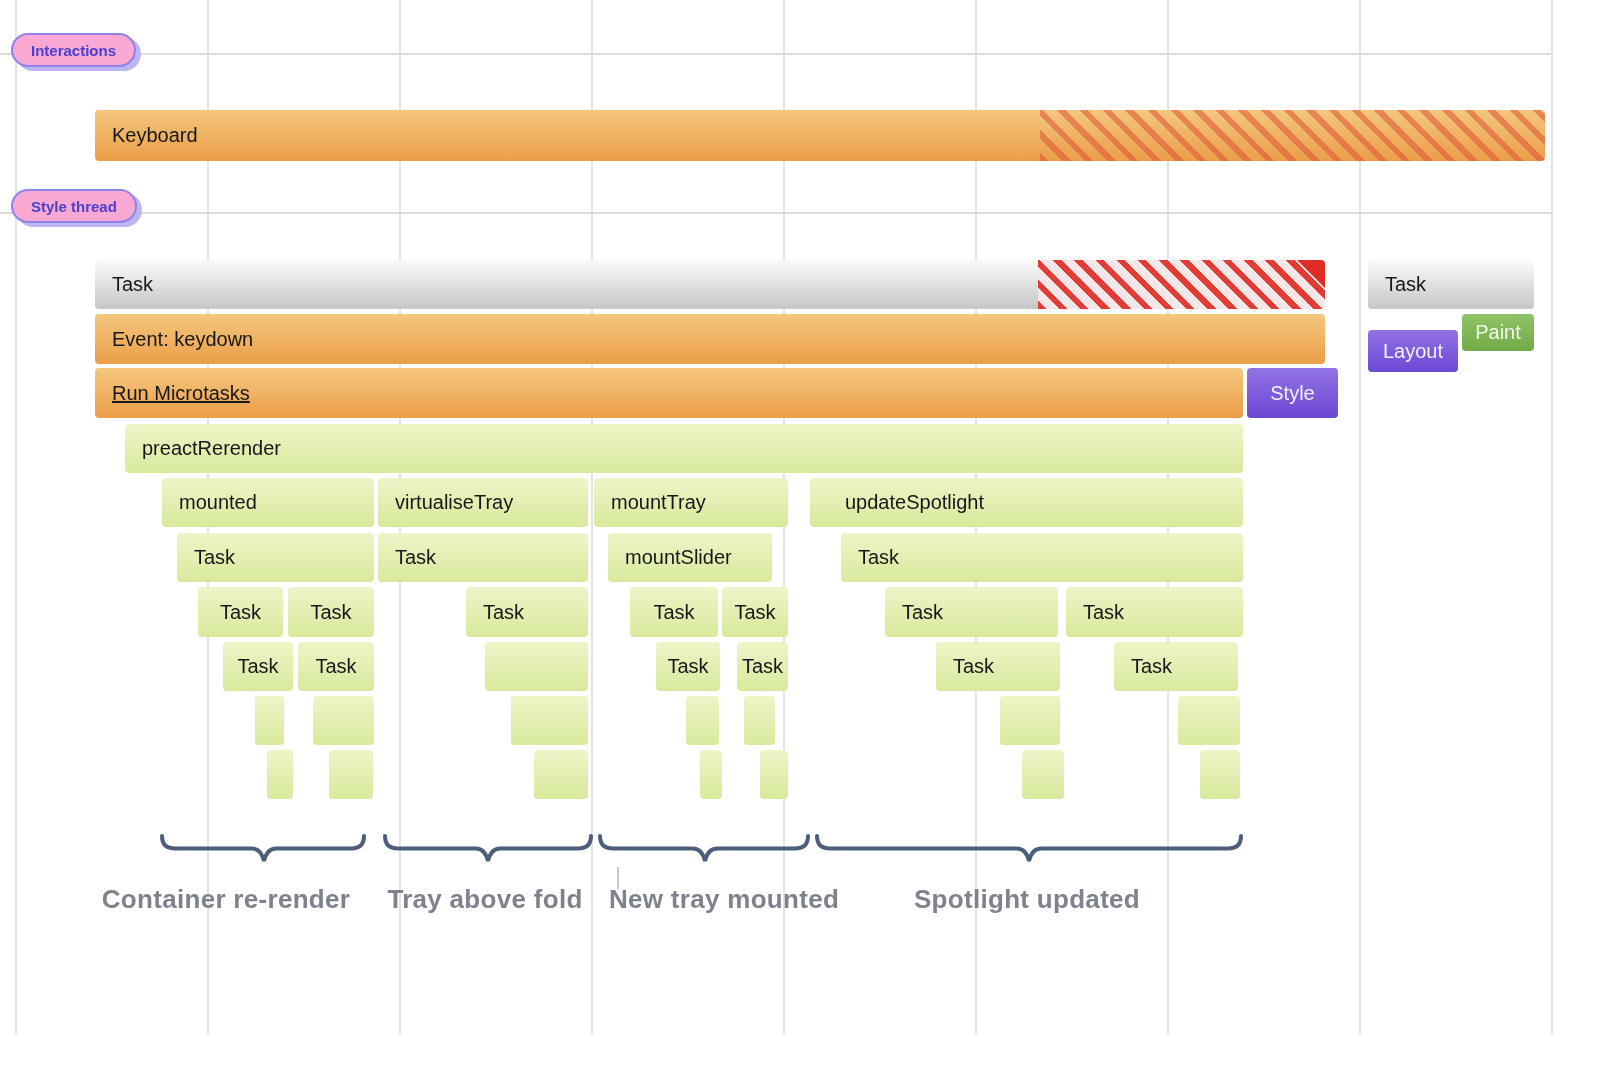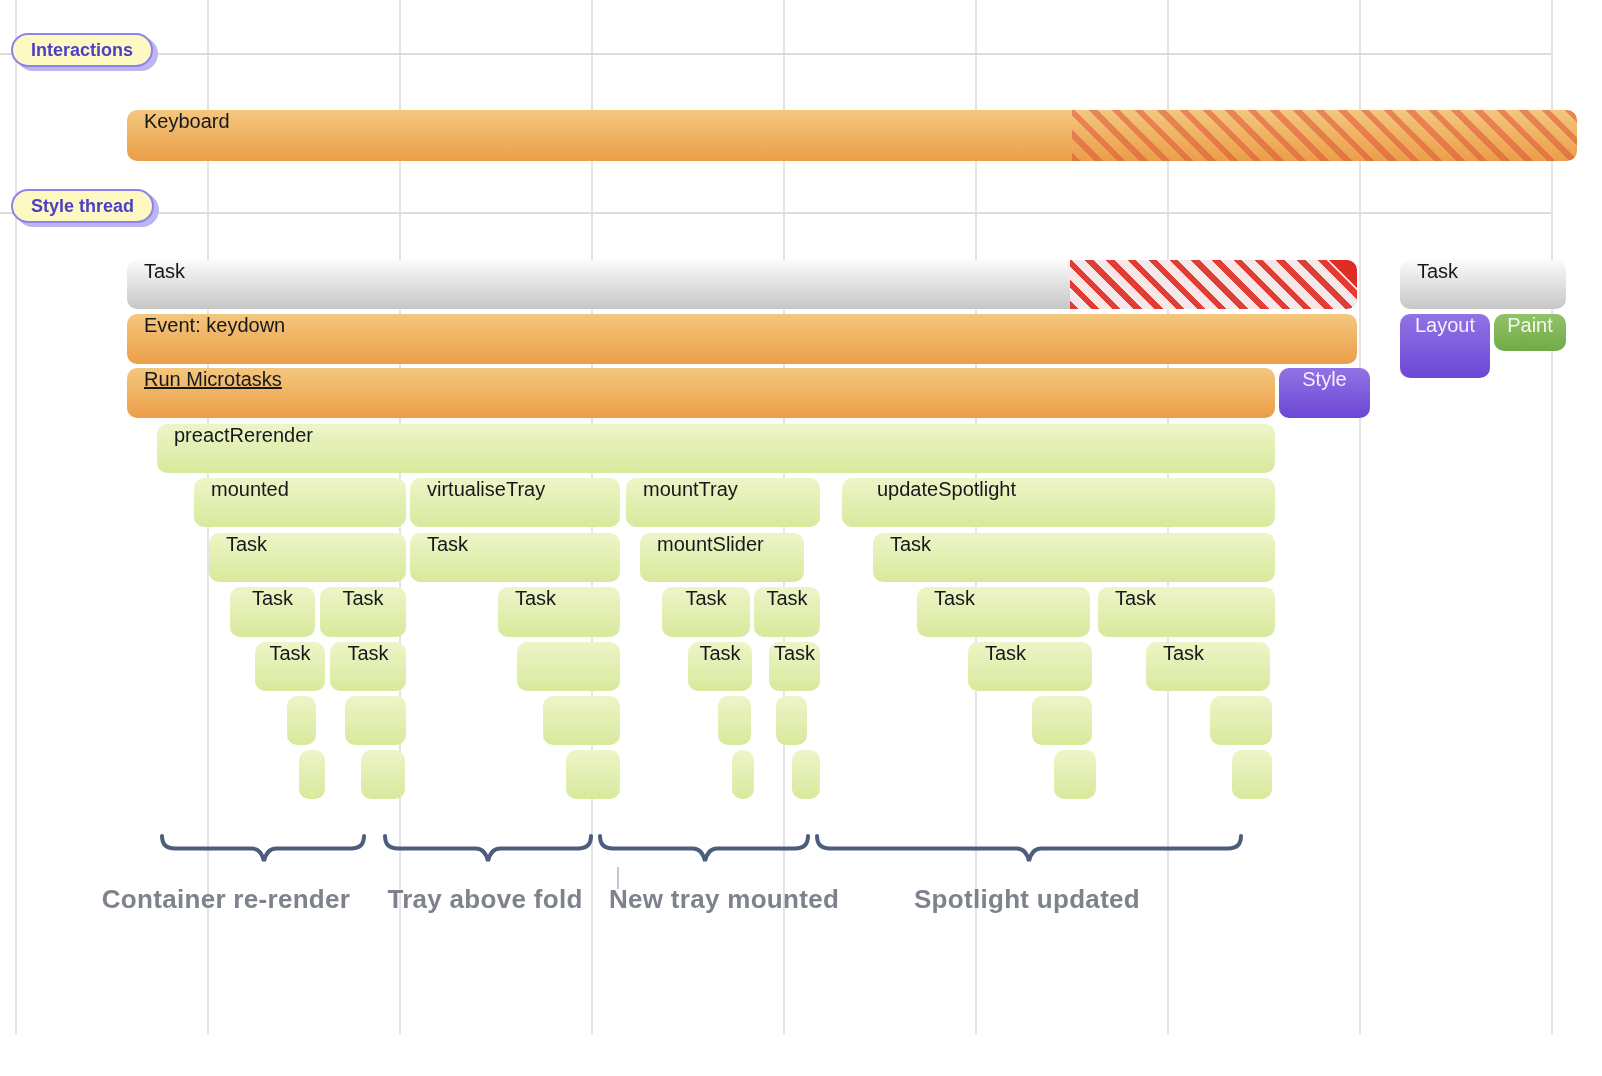--- a/index.html
+++ b/index.html
@@ -5,28 +5,28 @@
   html,body{margin:0;padding:0;background:#fff;}
   #stage{
     position:relative;width:1602px;height:1076px;overflow:hidden;background:#fff;
     font-family:"Liberation Sans",sans-serif;
   }
   .vline{position:absolute;width:2px;background:#e4e4e4;}
   .hline{position:absolute;height:2px;background:#dcdcdc;}
   .tickline{position:absolute;width:2px;background:#c3c8cf;}
   .pill{
     position:absolute;height:30px;padding:0 18px;display:flex;align-items:center;justify-content:center;
-    border:2.5px solid #8d83ea;border-radius:17px;background:#fef9c3;color:#4b40c8;
-    font-size:18px;font-weight:bold;box-shadow:5px 4px 0 #bcb5f2;z-index:6;white-space:nowrap;
+    border:2.5px solid #8d83ea;border-radius:17px;background:#f9a8d4;color:#4b40c8;
+    font-size:15px;font-weight:bold;box-shadow:5px 4px 0 #bcb5f2;z-index:6;white-space:nowrap;
   }
   .pill-interactions{left:11px;top:33px;}
   .pill-mainthread{left:11px;top:189px;}
   .bar{
-    position:absolute;display:flex;align-items:flex-start;box-sizing:border-box;
-    font-size:20px;color:#16181c;border-radius:10px;z-index:4;overflow:hidden;white-space:nowrap;margin-left:32px;
+    position:absolute;display:flex;align-items:center;box-sizing:border-box;
+    font-size:20px;color:#16181c;border-radius:4px;z-index:4;overflow:hidden;white-space:nowrap;
   }
   .bar .lbl{position:relative;z-index:3;}
   .align-left{padding-left:17px;justify-content:flex-start;}
   .align-center{justify-content:center;}
   .sty-orange{background:linear-gradient(#f4c77e,#eb9e48);}
   .sty-gray{background:linear-gradient(#fbfbfb,#c6c6c6);}
   .sty-green{background:linear-gradient(#edf5c8,#d8e99c);}
   .sty-purple{background:linear-gradient(#9273e5,#6c47d5);color:#f4f1fd;}
   .sty-paint{background:linear-gradient(#90c368,#70aa46);color:#f3f8ef;}
   .hatch{position:absolute;top:0;bottom:0;z-index:1;}
@@ -73,21 +73,21 @@
         <div class="hatch hatch-red" style="left: 943px; width: 287px;"></div>
         <div class="corner"></div>
         <span class="lbl">Task</span>
       </div>
       <div class="bar sty-gray align-left" style="left: 1368px; top: 260px; width: 166px; height: 49px;">
         <span class="lbl">Task</span>
       </div>
       <div class="bar sty-orange align-left" style="left: 95px; top: 314px; width: 1230px; height: 50px;">
         <span class="lbl">Event: keydown</span>
       </div>
-      <div class="bar sty-purple align-center" style="left: 1368px; top: 314px; width: 90px; height: 64px;">
+      <div class="bar sty-purple align-center" style="left: 1368px; top: 330px; width: 90px; height: 42px;">
         <span class="lbl">Layout</span>
       </div>
       <div class="bar sty-paint align-center" style="left: 1462px; top: 314px; width: 72px; height: 37px;">
         <span class="lbl">Paint</span>
       </div>
       <div class="bar sty-orange align-left" style="left: 95px; top: 368px; width: 1148px; height: 50px; text-decoration: underline;">
         <span class="lbl">Run Microtasks</span>
       </div>
       <div class="bar sty-purple align-center" style="left: 1247px; top: 368px; width: 91px; height: 50px;">
         <span class="lbl">Style</span>

